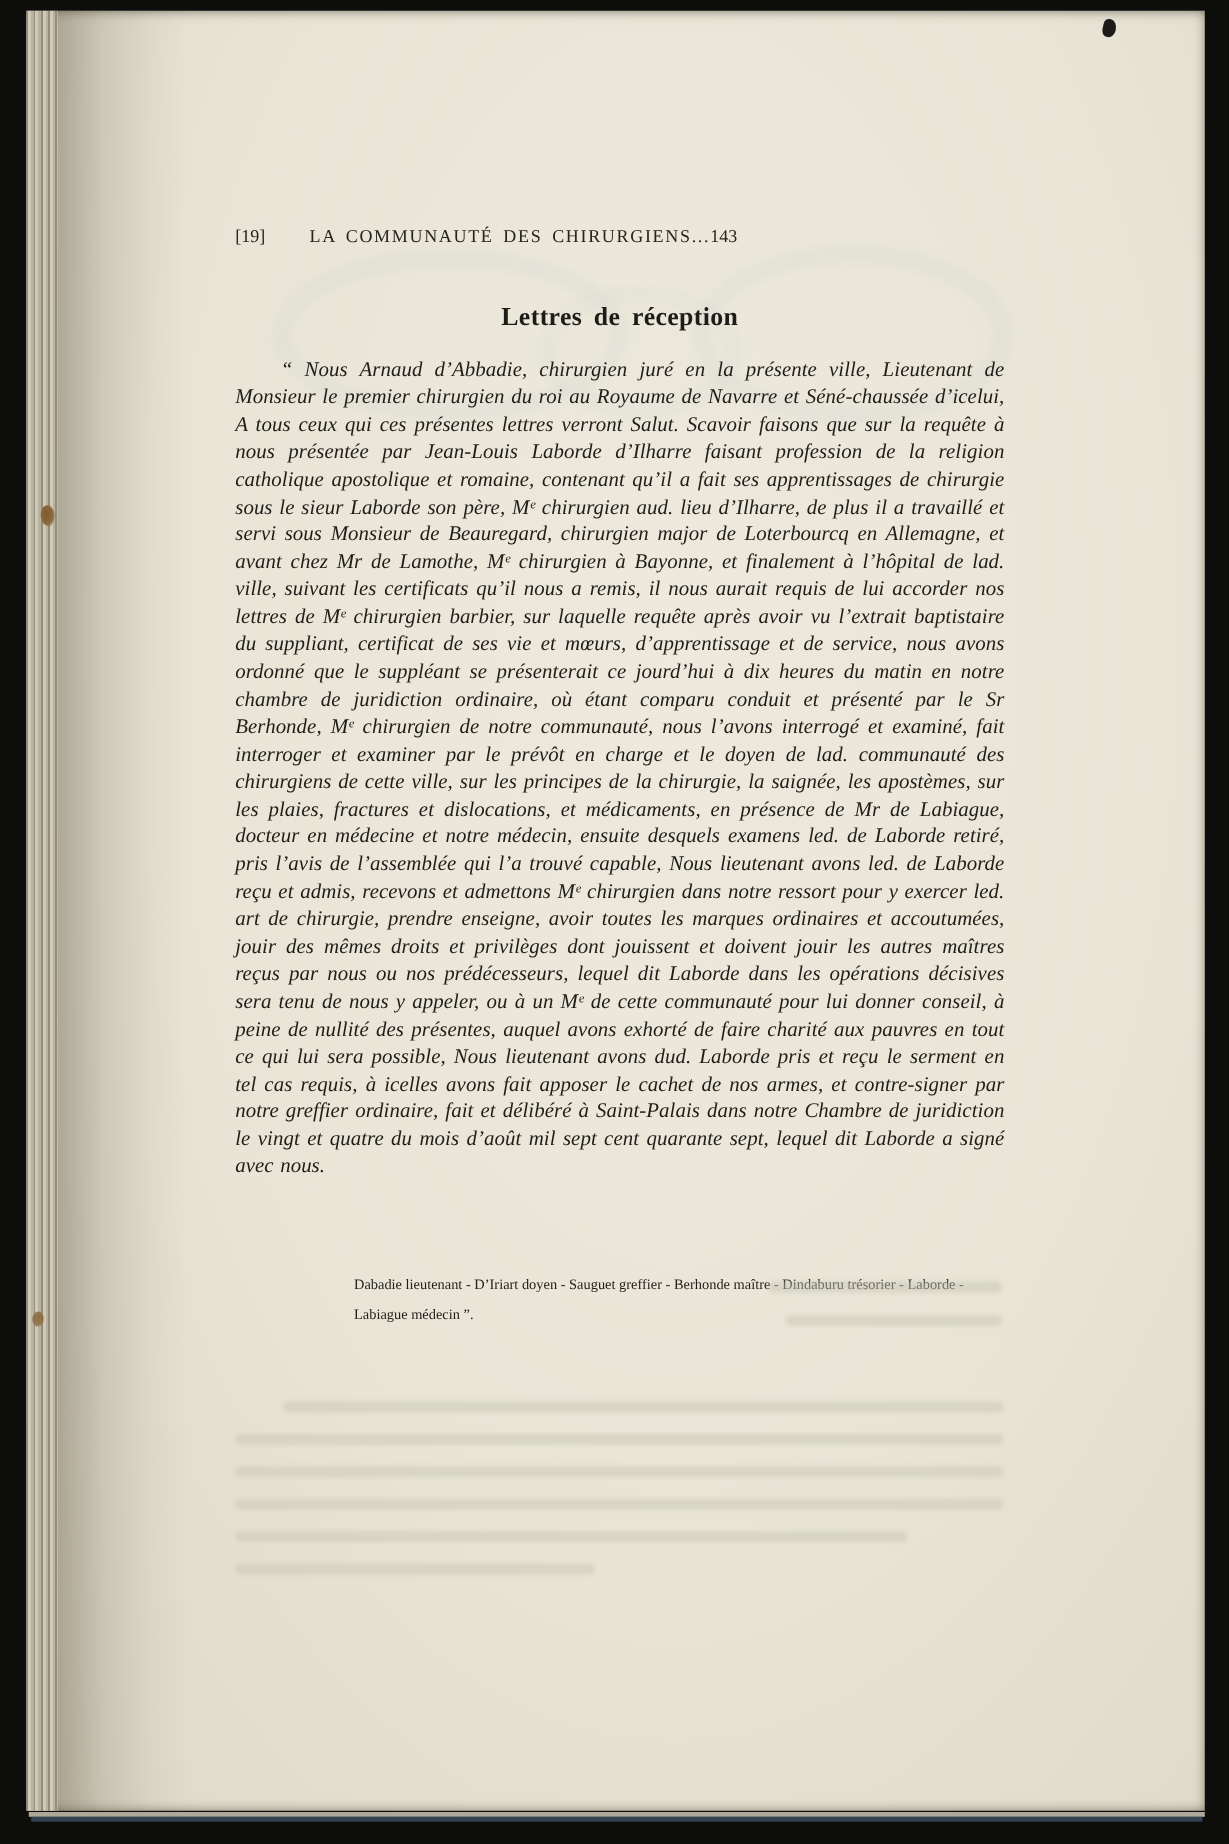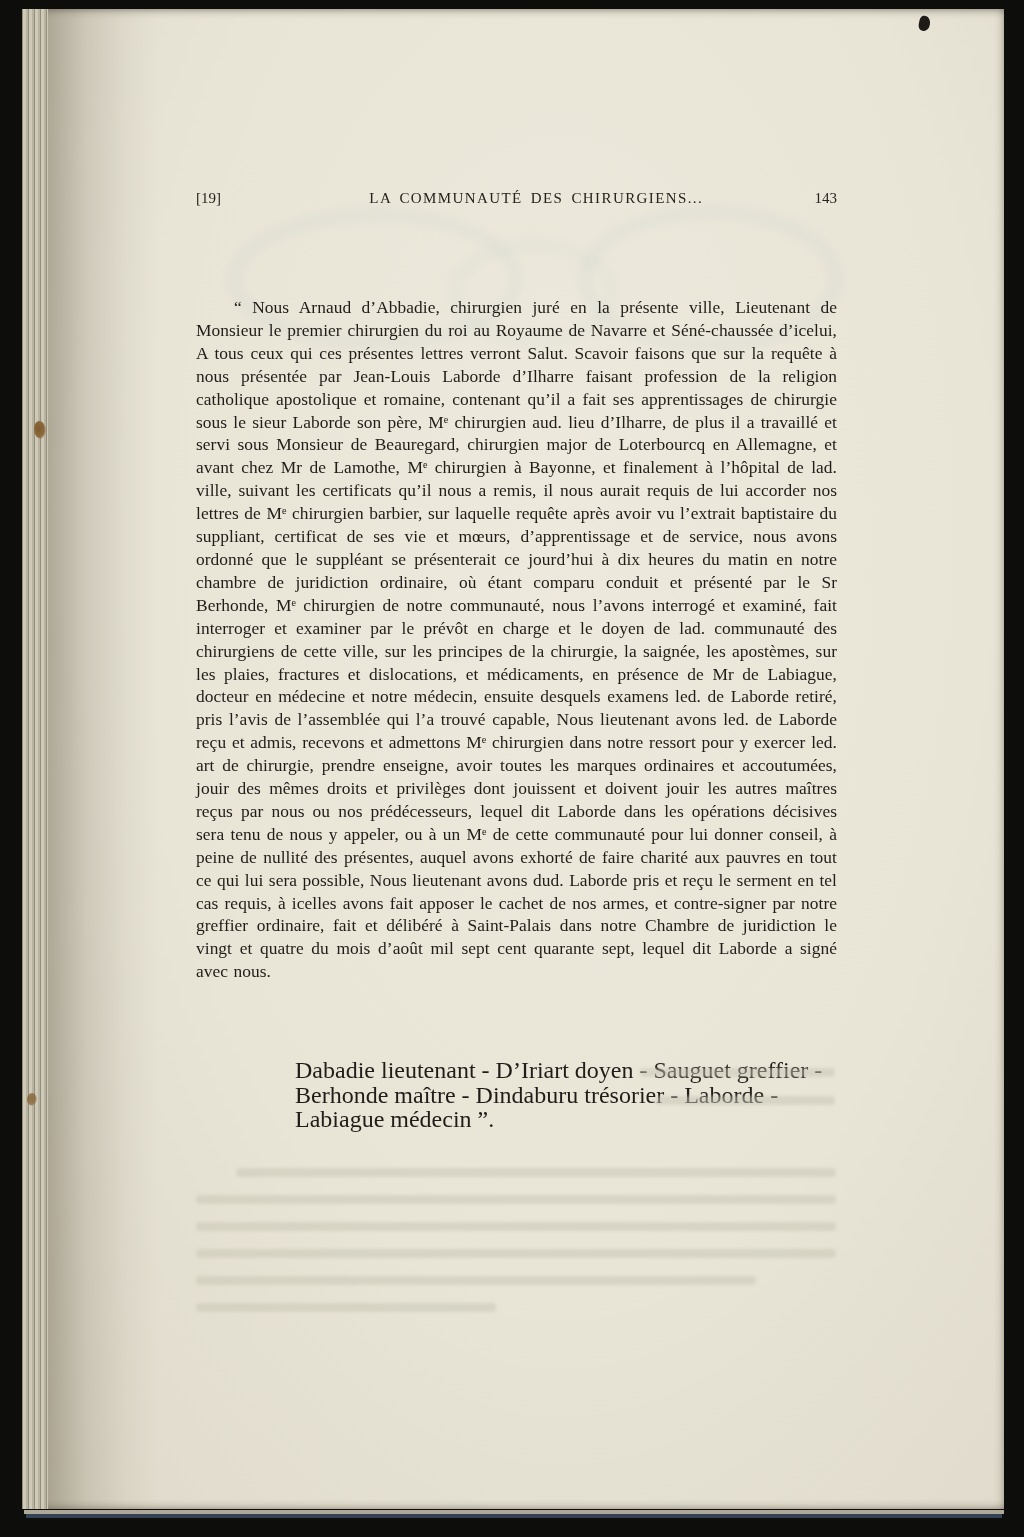--- a/index.html
+++ b/index.html
@@ -76,21 +76,20 @@
     border-radius: 50%;
   }
   .s1 { left: 12px; top: 412px; width: 12px; height: 18px; transform: rotate(-8deg); }
   .s2 { left: 5px;  top: 1084px; width: 10px; height: 13px; opacity: .8; }
   
   .pagehead {
     position: absolute;
     left: 174px; top: 181px;
     width: 641px;
     display: flex;
-    justify-content: space-between;
     align-items: baseline;
     font-size: 15px;
     color: #26231f;
   }
   .pagehead .running {
     letter-spacing: 1.4px;
     word-spacing: 3px;
     margin-left: 37px;
   }
   .title {
@@ -103,34 +102,35 @@
     font-weight: bold;
     letter-spacing: .3px;
     word-spacing: 4px;
     color: #1e1c18;
   }
   .body-text {
     position: absolute;
     left: 174px; top: 287px;
     width: 641px;
     margin: 0;
+    font-style: italic;
     font-size: 17.4px;
     line-height: 22.9px;
     letter-spacing: .05px;
     word-spacing: 1px;
     text-align: justify;
     text-indent: 38px;
     color: #201d19;
   }
   .sigs {
     position: absolute;
     left: 273px; top: 1049px;
     width: 548px;
     margin: 0;
-    font-size: 24px;
+    font-size: 12px;
     line-height: 24.6px;
     color: #201d19;
   }
   
   .bleedrow {
     position: absolute;
     height: 9px;
     background: #c7c6b5;
     opacity: .5;
     filter: blur(1.6px);
@@ -176,20 +176,21 @@
     <div class="corner-mark"></div>
     <div class="spot s1"></div>
     <div class="spot s2"></div>
 
     <header class="pagehead">
       <span class="folio">[19]</span>
       <span class="running">LA COMMUNAUTÉ DES CHIRURGIENS...</span>
       <span class="pageno">143</span>
     </header>
 
+    <h1 class="title">Lettres de réception</h1>
 
     <p class="body-text">“ Nous Arnaud d’Abbadie, chirurgien juré en la présente ville, Lieutenant de Monsieur le premier chirurgien du roi au Royaume de Navarre et Séné-chaussée d’icelui, A tous ceux qui ces présentes lettres verront Salut. Scavoir faisons que sur la requête à nous présentée par Jean-Louis Laborde d’Ilharre faisant profession de la religion catholique apostolique et romaine, contenant qu’il a fait ses apprentissages de chirurgie sous le sieur Laborde son père, Mᵉ chirurgien aud. lieu d’Ilharre, de plus il a travaillé et servi sous Monsieur de Beauregard, chirurgien major de Loterbourcq en Allemagne, et avant chez Mr de Lamothe, Mᵉ chirurgien à Bayonne, et finalement à l’hôpital de lad. ville, suivant les certificats qu’il nous a remis, il nous aurait requis de lui accorder nos lettres de Mᵉ chirurgien barbier, sur laquelle requête après avoir vu l’extrait baptistaire du suppliant, certificat de ses vie et mœurs, d’apprentissage et de service, nous avons ordonné que le suppléant se présenterait ce jourd’hui à dix heures du matin en notre chambre de juridiction ordinaire, où étant comparu conduit et présenté par le Sr Berhonde, Mᵉ chirurgien de notre communauté, nous l’avons interrogé et examiné, fait interroger et examiner par le prévôt en charge et le doyen de lad. communauté des chirurgiens de cette ville, sur les principes de la chirurgie, la saignée, les apostèmes, sur les plaies, fractures et dislocations, et médicaments, en présence de Mr de Labiague, docteur en médecine et notre médecin, ensuite desquels examens led. de Laborde retiré, pris l’avis de l’assemblée qui l’a trouvé capable, Nous lieutenant avons led. de Laborde reçu et admis, recevons et admettons Mᵉ chirurgien dans notre ressort pour y exercer led. art de chirurgie, prendre enseigne, avoir toutes les marques ordinaires et accoutumées, jouir des mêmes droits et privilèges dont jouissent et doivent jouir les autres maîtres reçus par nous ou nos prédécesseurs, lequel dit Laborde dans les opérations décisives sera tenu de nous y appeler, ou à un Mᵉ de cette communauté pour lui donner conseil, à peine de nullité des présentes, auquel avons exhorté de faire charité aux pauvres en tout ce qui lui sera possible, Nous lieutenant avons dud. Laborde pris et reçu le serment en tel cas requis, à icelles avons fait apposer le cachet de nos armes, et contre-signer par notre greffier ordinaire, fait et délibéré à Saint-Palais dans notre Chambre de juridiction le vingt et quatre du mois d’août mil sept cent quarante sept, lequel dit Laborde a signé avec nous.</p>
 
     <p class="sigs">Dabadie lieutenant - D’Iriart doyen - Sauguet greffier - Berhonde maître - Dindaburu trésorier - Laborde - Labiague médecin ”.</p>
 
     <div>
       <div class="bleedrow r1"></div>
       <div class="bleedrow r2"></div>
       <div class="bleedrow b1"></div>
       <div class="bleedrow b2"></div>

